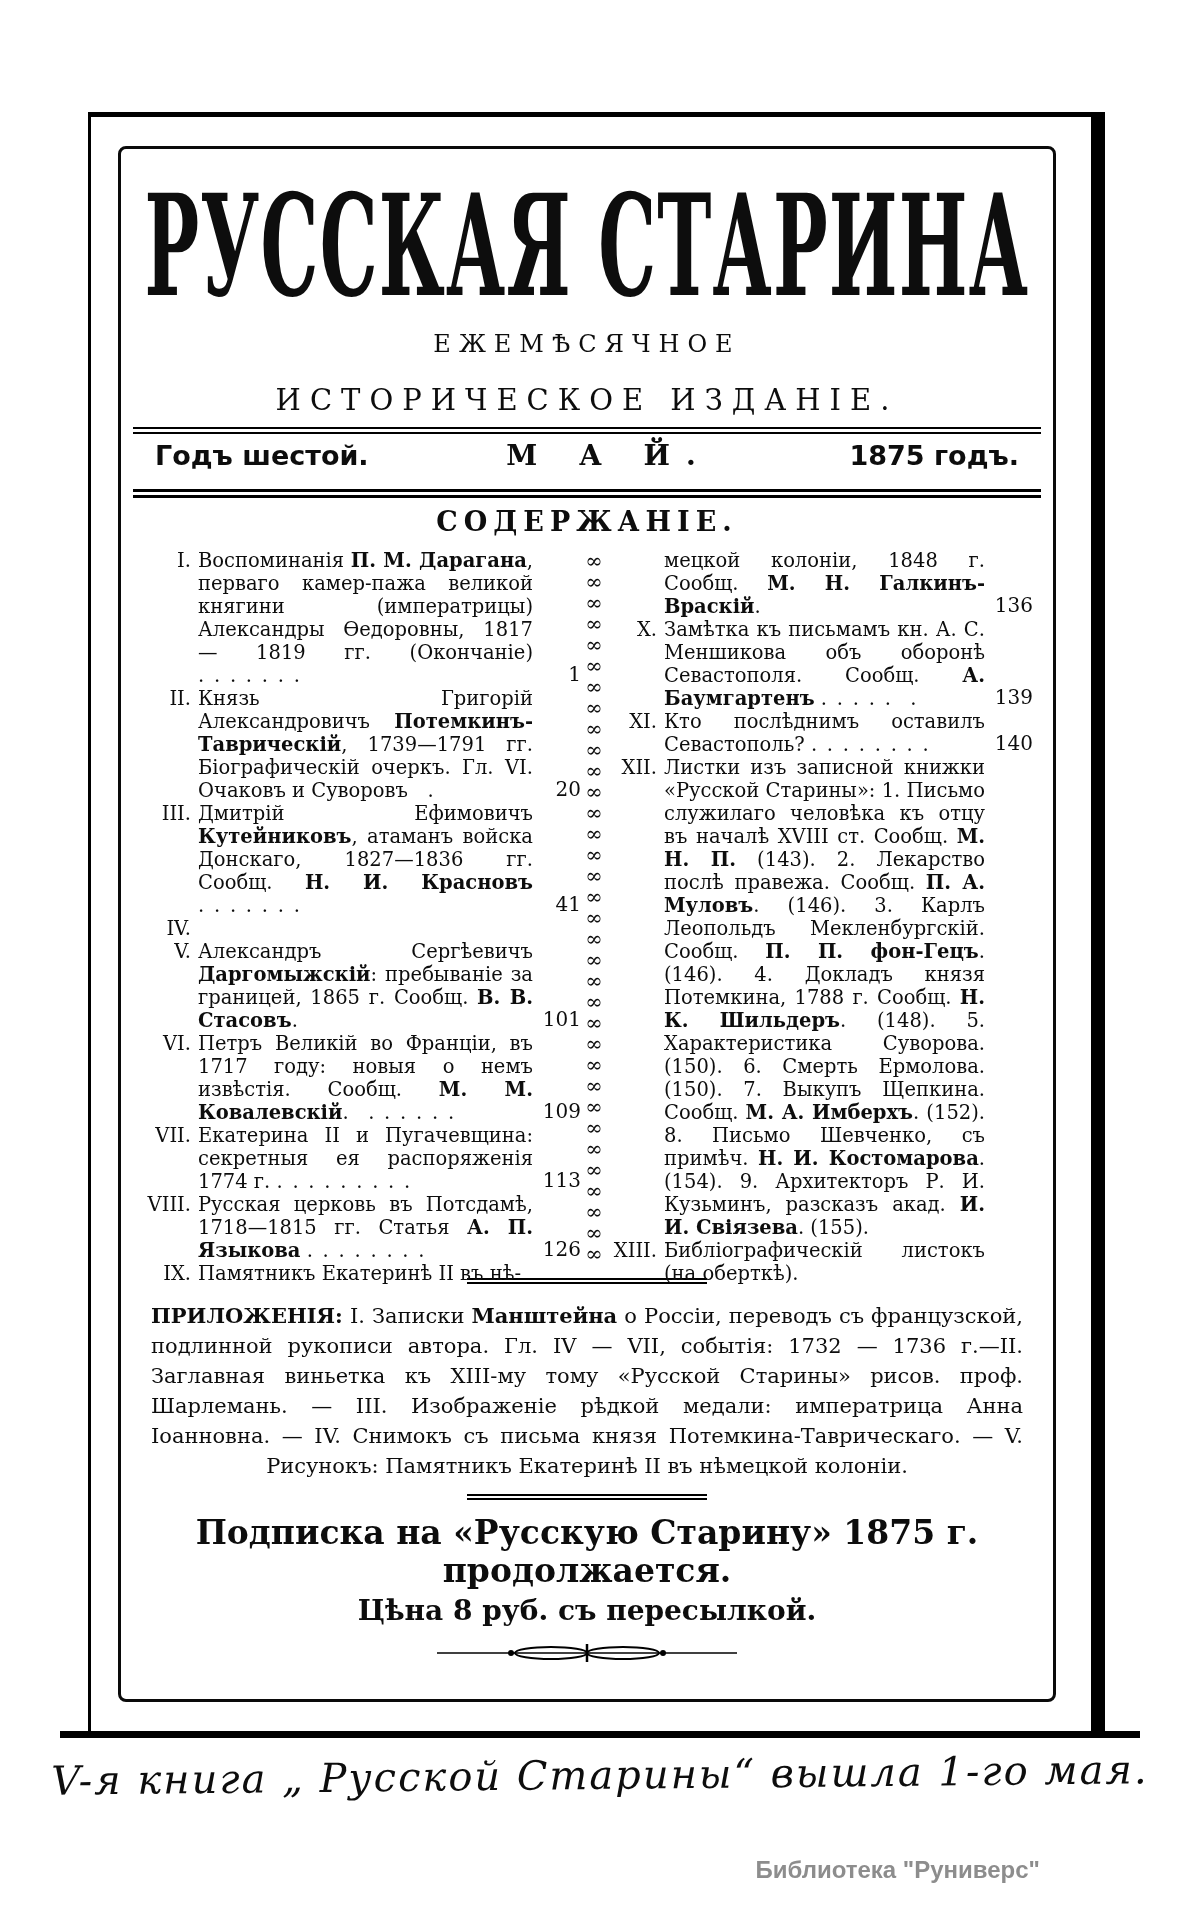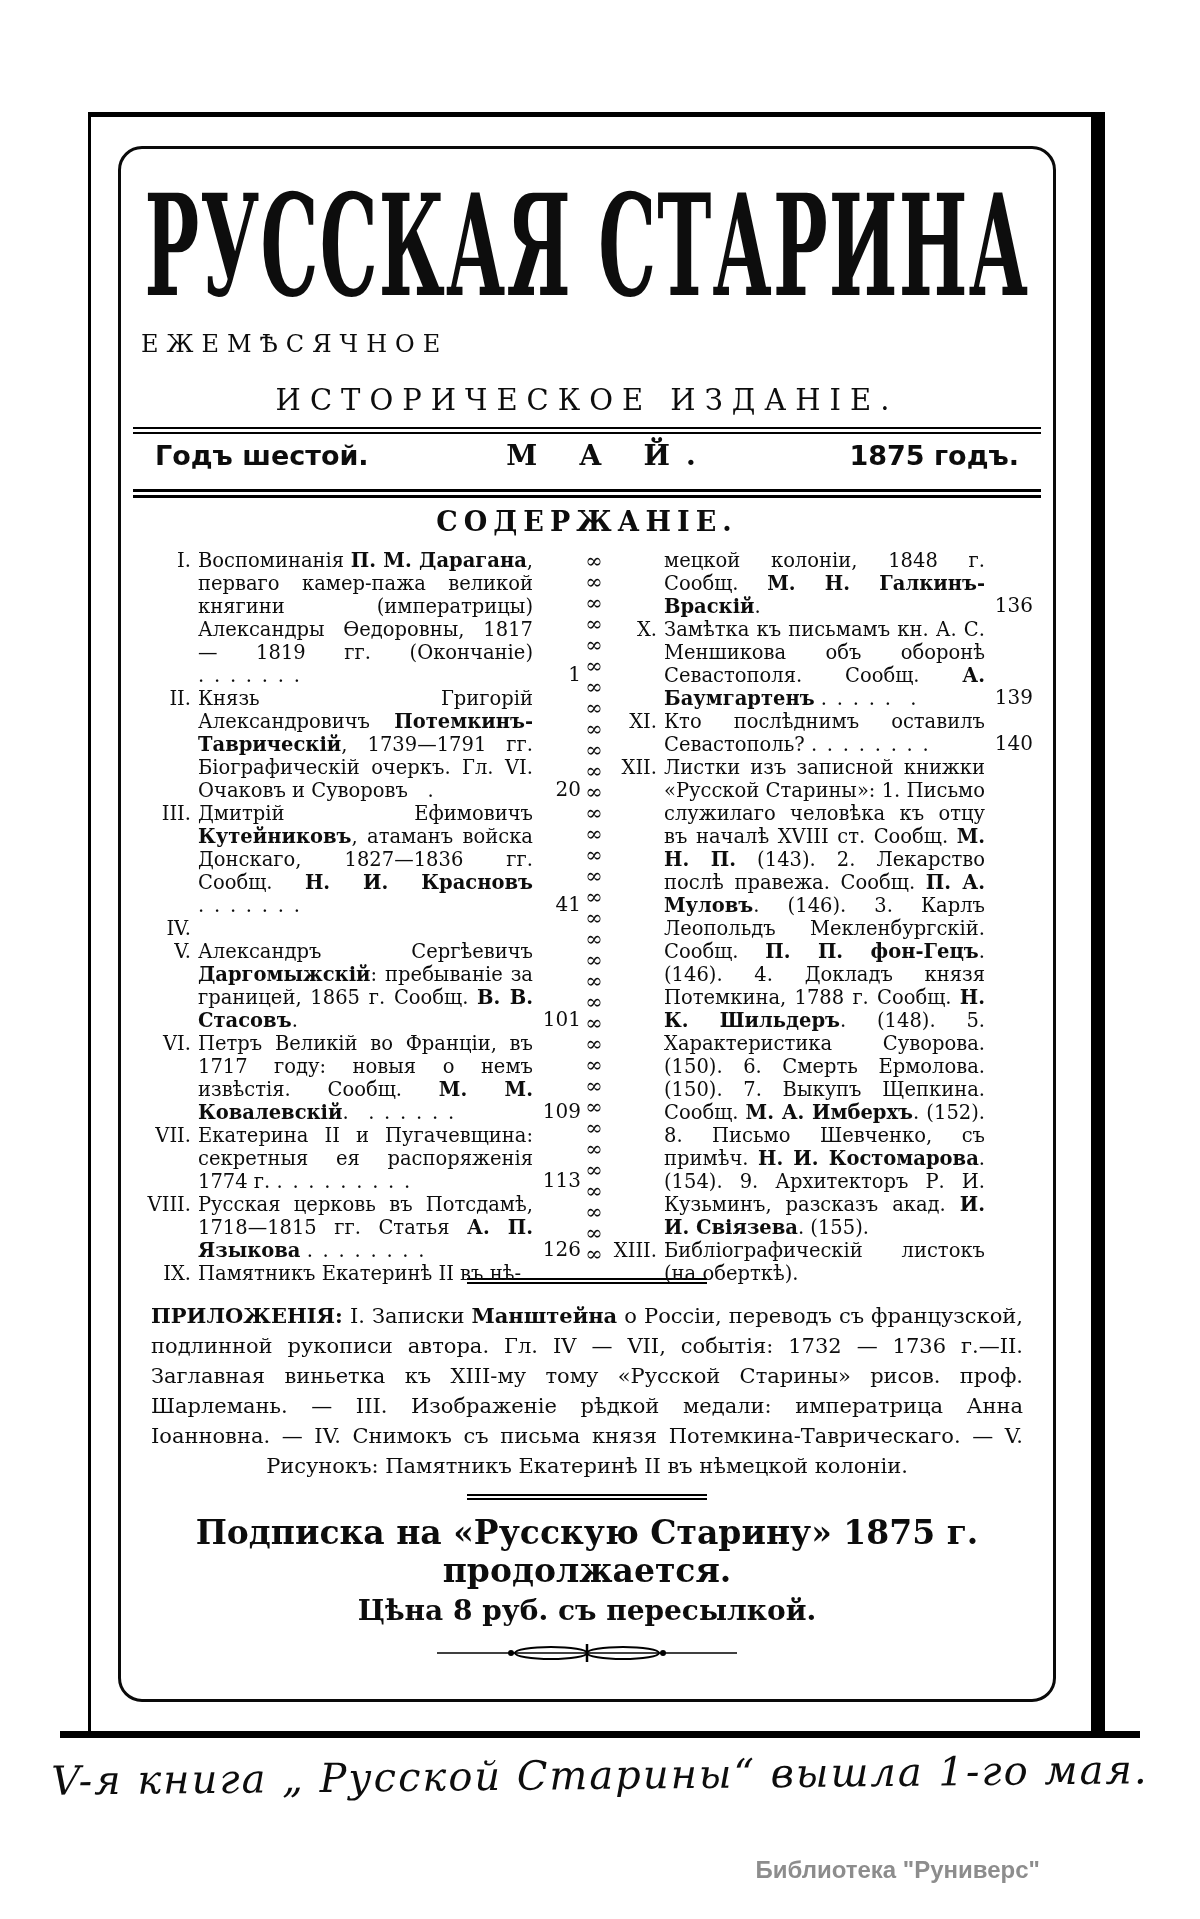--- a/index.html
+++ b/index.html
@@ -4,27 +4,27 @@
 <style>
   html,body{margin:0;padding:0;background:#ffffff;}
   .page{position:relative;width:1200px;height:1919px;background:#ffffff;overflow:hidden;
         font-family:"DejaVu Serif","Liberation Serif",serif;color:#0d0d0d;margin:0 auto;}
 
   
   .outer-frame{position:absolute;left:88px;top:112px;width:1000px;height:1620px;
                border-top:5px solid #000;border-left:3px solid #000;border-right:14px solid #000;}
   .bottom-bar{position:absolute;left:60px;top:1731px;width:1080px;height:7px;background:#000;}
   .inner-frame{position:absolute;left:118px;top:146px;width:938px;height:1556px;box-sizing:border-box;
-               border:3px solid #0a0a0a;border-radius:24px;padding:24px 20px 0;overflow:hidden;}
+               border:3px solid #0a0a0a;border-radius:8px;padding:24px 20px 0;overflow:hidden;}
 
   
   .masthead{height:146px;display:flex;align-items:center;justify-content:center;overflow:visible;}
   .masthead span{display:inline-block;font-weight:bold;font-size:130px;line-height:1;white-space:nowrap;
                  transform:scale(0.56,1.08);transform-origin:center center;letter-spacing:2px;}
-  .sub1{margin-top:10px;font-size:24px;line-height:30px;letter-spacing:8px;}
+  .sub1{margin-top:10px;text-align:center;font-size:24px;line-height:30px;letter-spacing:8px;}
   .sub2{margin-top:24px;text-align:center;font-size:29px;line-height:35px;letter-spacing:9px;}
 
   .rule-d{margin:0 -8px;}
   .rule-thin{margin-top:9px;height:3px;border-top:2px solid #000;border-bottom:2px solid #000;}
   .rule-thick{margin-top:4px;height:3px;border-top:3px solid #000;border-bottom:3px solid #000;}
 
   .month-row{margin-top:5px;height:46px;display:flex;justify-content:space-between;align-items:baseline;padding:0 14px;}
   .yl,.yr{font-family:"DejaVu Sans","Liberation Sans",sans-serif;font-weight:bold;font-size:27px;}
   .month{font-weight:bold;font-size:28px;letter-spacing:16px;}
 

